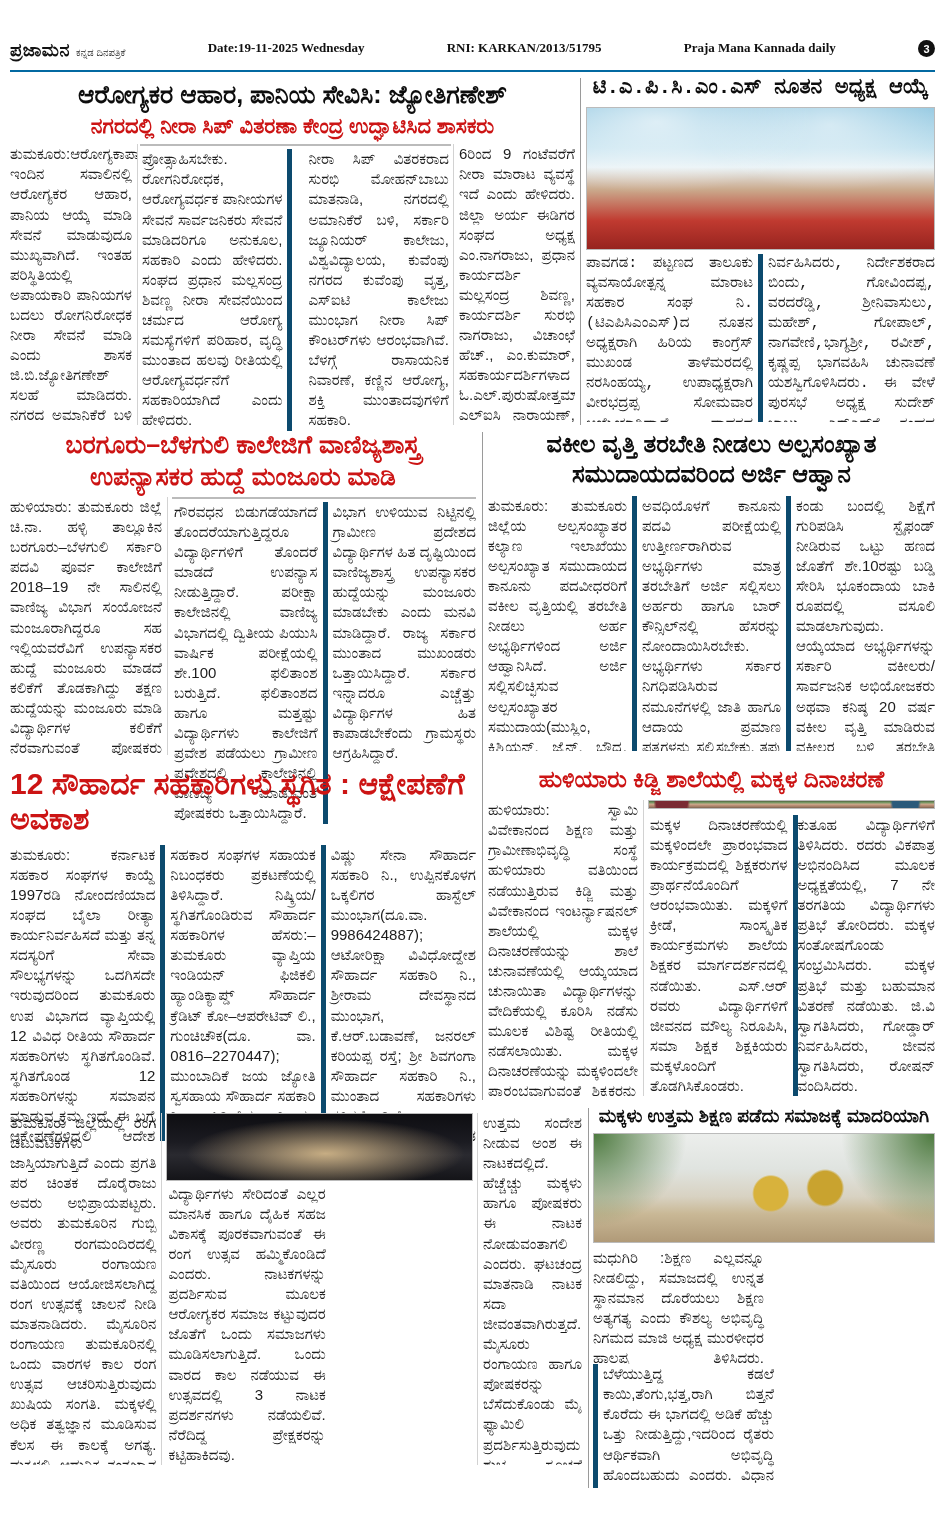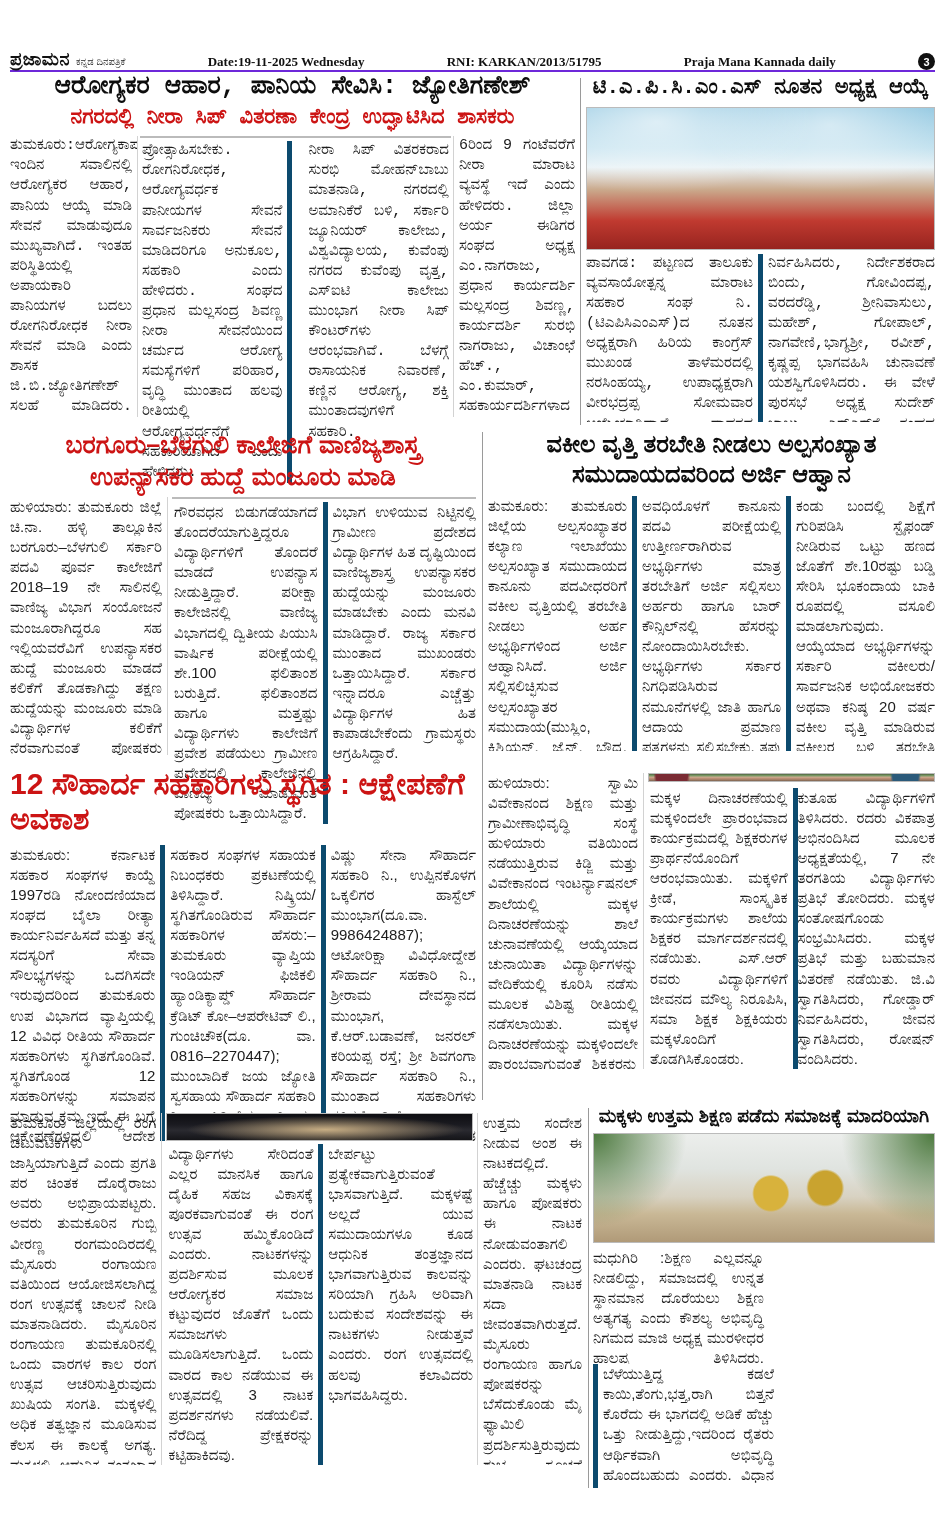--- a/index.html
+++ b/index.html
@@ -1,20 +1,20 @@
 <!DOCTYPE html>
 <html><head>
 <meta charset="utf-8">
 <style>
   html,body{margin:0;padding:0;background:#fff;}
   .page{position:relative;width:945px;height:1523px;background:#fff;overflow:hidden;
         font-family:"Liberation Sans", sans-serif;color:#1a1a1a;}
   
   .hdr{position:absolute;left:10px;top:40px;width:925px;height:30px;
-       border-bottom:2px solid #6d28d9;display:flex;align-items:flex-end;justify-content:space-between;}
+       border-bottom:2px solid #0369a1;display:flex;align-items:flex-start;justify-content:space-between;}
   .masthead{font-weight:bold;font-size:18px;letter-spacing:.5px;color:#111;}
   .masthead-tag{font-size:10px;margin-left:6px;color:#222;}
   .hdr-mid,.hdr-rni,.hdr-name{font-size:13px;font-weight:bold;color:#111;font-family:"Liberation Serif",serif;}
   .pagenum{width:17px;height:17px;border-radius:50%;background:#111;color:#fff;font-size:11px;
            font-weight:bold;display:flex;align-items:center;justify-content:center;}
   
   .art{position:absolute;}
   .h-black{font-weight:bold;color:#0d0d0d;text-align:center;line-height:1.18;}
   .h-red{font-weight:bold;color:#cc1414;text-align:center;line-height:1.18;}
   .bodytext{font-size:15px;line-height:1.34;text-align:justify;color:#1c1c1c;overflow:hidden;}
@@ -60,21 +60,21 @@
     <span class="hdr-mid">Date:19-11-2025 Wednesday</span>
     <span class="hdr-rni">RNI: KARKAN/2013/51795</span>
     <span class="hdr-name">Praja Mana Kannada daily</span>
     <span class="pagenum">3</span>
   </div>
 
   <div class="vrule" style="left:580px;top:78px;height:347px;"></div>
   <div class="vrule" style="left:482px;top:432px;height:668px;"></div>
   <div class="vrule" style="left:588px;top:1108px;height:380px;"></div>
 
-  <div class="art" style="left:10px;top:72px;width:565px;height:349px;font-family:Liberation Mono, monospace;">
+  <div class="art" style="left:10px;top:80px;width:565px;height:349px;">
     <div class="h-black" style="font-size:25px;">ಆರೋಗ್ಯಕರ ಆಹಾರ, ಪಾನಿಯ ಸೇವಿಸಿ: ಜ್ಯೋತಿಗಣೇಶ್</div>
     <div class="h-red" style="font-size:21px;margin-top:4px;">ನಗರದಲ್ಲಿ ನೀರಾ ಸಿಪ್ ವಿತರಣಾ ಕೇಂದ್ರ ಉದ್ಘಾಟಿಸಿದ ಶಾಸಕರು</div>
     <div style="display:flex;margin-top:6px;height:281px;">
       <div class="bodytext" style="width:124px;padding-right:5px;border-right:1px solid #d2d2d2;">ತುಮಕೂರು:ಆರೋಗ್ಯಕಾಪಾಡಿಕೊಳ್ಳುವ ಇಂದಿನ ಸವಾಲಿನಲ್ಲಿ ಆರೋಗ್ಯಕರ ಆಹಾರ, ಪಾನಿಯ ಆಯ್ಕೆ ಮಾಡಿ ಸೇವನೆ ಮಾಡುವುದೂ ಮುಖ್ಯವಾಗಿದೆ. ಇಂತಹ ಪರಿಸ್ಥಿತಿಯಲ್ಲಿ ಅಪಾಯಕಾರಿ ಪಾನಿಯಗಳ ಬದಲು ರೋಗನಿರೋಧಕ ನೀರಾ ಸೇವನೆ ಮಾಡಿ ಎಂದು ಶಾಸಕ ಜಿ.ಬಿ.ಜ್ಯೋತಿಗಣೇಶ್ ಸಲಹೆ ಮಾಡಿದರು. ನಗರದ ಅಮಾನಿಕೆರೆ ಬಳಿ ಸೋಮವಾರ ನೀರಾ ಸಿಪ್ ಕೌಂಟರ್ ಉದ್ಘಾಟಿಸಿ ಮಾತನಾಡಿ, ಜನರು ಆರೋಗ್ಯಕರ ಅಭ್ಯಾಸ ರೂಢಿಸಿಕೊಂಡು ಕ್ಯಾನ್ಸರ್‌ಕಾರಕ ಅಂಶಗಳ ಸೇವನೆಯಿಂದ ದೂರವಿರಬೇಕು. ಯಾವುದನ್ನೇ ಆರೋಗ್ಯಕ್ಕೆ ಒಳಿತಾದುದನ್ನೇ ಆರಿಸಿ ಸೇವಿಸುವ ಟ್ರೆಂಡ್ ಬೆಳೆಯಬೇಕು. ನೈಸರ್ಗಿಕ ಉತ್ಪನ್ನಗಳ ಸೇವನೆ ಆರೋಗ್ಯಕ್ಕೆ ಪೂರಕ ಎಂದರು.</div>
       <div style="width:320px;display:flex;flex-direction:column;">
         <div class="photo ph-tent" style="height:198px;margin:0 2px;"></div>
         <div class="cols" style="flex:1;margin-top:3px;">
           <div class="bodytext" style="width:50%;padding:0 5px 0 4px;">ಪ್ರೋತ್ಸಾಹಿಸಬೇಕು. ರೋಗನಿರೋಧಕ, ಆರೋಗ್ಯವರ್ಧಕ ಪಾನೀಯಗಳ ಸೇವನೆ ಸಾರ್ವಜನಿಕರು ಸೇವನೆ ಮಾಡಿದರಿಗೂ ಅನುಕೂಲ, ಸಹಕಾರಿ ಎಂದು ಹೇಳಿದರು. ಸಂಘದ ಪ್ರಧಾನ ಮಲ್ಲಸಂದ್ರ ಶಿವಣ್ಣ ನೀರಾ ಸೇವನೆಯಿಂದ ಚರ್ಮದ ಆರೋಗ್ಯ ಸಮಸ್ಯೆಗಳಿಗೆ ಪರಿಹಾರ, ವೃದ್ಧಿ ಮುಂತಾದ ಹಲವು ರೀತಿಯಲ್ಲಿ ಆರೋಗ್ಯವರ್ಧನೆಗೆ ಸಹಕಾರಿಯಾಗಿದೆ ಎಂದು ಹೇಳಿದರು.</div>
           <div class="bodytext" style="width:50%;padding:0 4px 0 16px;">ನೀರಾ ಸಿಪ್ ವಿತರಕರಾದ ಸುರಭಿ ಮೋಹನ್‌ಬಾಬು ಮಾತನಾಡಿ, ನಗರದಲ್ಲಿ ಅಮಾನಿಕೆರೆ ಬಳಿ, ಸರ್ಕಾರಿ ಜ್ಯೂನಿಯರ್ ಕಾಲೇಜು, ವಿಶ್ವವಿದ್ಯಾಲಯ, ಕುವೆಂಪು ನಗರದ ಕುವೆಂಪು ವೃತ್ತ, ಎಸ್‌ಐಟಿ ಕಾಲೇಜು ಮುಂಭಾಗ ನೀರಾ ಸಿಪ್ ಕೌಂಟರ್‌ಗಳು ಆರಂಭವಾಗಿವೆ. ಬೆಳಗ್ಗೆ ರಾಸಾಯನಿಕ ನಿವಾರಣೆ, ಕಣ್ಣಿನ ಆರೋಗ್ಯ, ಶಕ್ತಿ ಮುಂತಾದವುಗಳಿಗೆ ಸಹಕಾರಿ.</div>
         </div>
@@ -120,41 +120,41 @@
   <div class="art" style="left:10px;top:766px;width:466px;height:334px;">
     <div class="h-red" style="font-size:30px;text-align:left;">12 ಸೌಹಾರ್ದ ಸಹಕಾರಿಗಳು ಸ್ಥಗಿತ : ಆಕ್ಷೇಪಣೆಗೆ ಅವಕಾಶ</div>
     <div class="cols" style="margin-top:8px;height:296px;">
       <div class="bodytext" style="width:33.3%;padding-right:5px;">ತುಮಕೂರು: ಕರ್ನಾಟಕ ಸಹಕಾರ ಸಂಘಗಳ ಕಾಯ್ದೆ 1997ರಡಿ ನೋಂದಣಿಯಾದ ಸಂಘದ ಬೈಲಾ ರೀತ್ಯಾ ಕಾರ್ಯನಿರ್ವಹಿಸದೆ ಮತ್ತು ತನ್ನ ಸದಸ್ಯರಿಗೆ ಸೇವಾ ಸೌಲಭ್ಯಗಳನ್ನು ಒದಗಿಸದೇ ಇರುವುದರಿಂದ ತುಮಕೂರು ಉಪ ವಿಭಾಗದ ವ್ಯಾಪ್ತಿಯಲ್ಲಿ 12 ವಿವಿಧ ರೀತಿಯ ಸೌಹಾರ್ದ ಸಹಕಾರಿಗಳು ಸ್ಥಗಿತಗೊಂಡಿವೆ. ಸ್ಥಗಿತಗೊಂಡ 12 ಸಹಕಾರಿಗಳನ್ನು ಸಮಾಪನ ಮಾಡುವ ಕ್ರಮ ಇದೆ. ಈ ಬಗ್ಗೆ ಆಕ್ಷೇಪಣೆಗಳಿದ್ದಲ್ಲಿ ಆದೇಶ ಹೊರಡಿಸಿದ 15 ದಿನಗಳೊಳಗಾಗಿ ಲಿಖಿತ ಆಕ್ಷೇಪಣೆಗಳನ್ನು ತುಮಕೂರು ಉಪವಿಭಾಗದ ಸಹಕಾರ ಸಂಘಗಳ ಸಹಾಯಕ ನಿಬಂಧಕರ ಕಚೇರಿಗೆ ಸಲ್ಲಿಸುವುದು. ತಪ್ಪಿದಲ್ಲಿ ಆಕ್ಷೇಪಣೆಗಳು ಇಲ್ಲವೆಂದು ಪರಿಗಣಿಸಿ ಸಹಕಾರ ಸಂಘಗಳ ನಿಯಮ/ಕಾಯಿದೆ ಅನುಸಾರ ಕ್ರಮ ಕೈಗೊಳ್ಳಲಾಗುವುದು ಎಂದು</div>
       <div class="bodytext" style="width:33.3%;padding:0 5px;">ಸಹಕಾರ ಸಂಘಗಳ ಸಹಾಯಕ ನಿಬಂಧಕರು ಪ್ರಕಟಣೆಯಲ್ಲಿ ತಿಳಿಸಿದ್ದಾರೆ. ನಿಷ್ಕ್ರಿಯ/ಸ್ಥಗಿತಗೊಂಡಿರುವ ಸೌಹಾರ್ದ ಸಹಕಾರಿಗಳ ಹೆಸರು:– ತುಮಕೂರು ವ್ಯಾಪ್ತಿಯ ಇಂಡಿಯನ್ ಫಿಜಿಕಲಿ ಹ್ಯಾಂಡಿಕ್ಯಾಪ್ಡ್ ಸೌಹಾರ್ದ ಕ್ರೆಡಿಟ್ ಕೋ–ಆಪರೇಟಿವ್ ಲಿ., ಗುಂಚಿಚೌಕ(ದೂ. ವಾ. 0816–2270447); ಮುಂಬಾದಿಕೆ ಜಯ ಜ್ಯೋತಿ ಸ್ವಸಹಾಯ ಸೌಹಾರ್ದ ಸಹಕಾರಿ ನಿ., ಸಿದ್ಧಿವೇರ ನಿಲಯ, ಹೆಬ್ಬಾಕ(ದೂ.ವಾ); ಶ್ರೀ ವಾಸವಿದತ್ತ ಸೌಹಾರ್ದ ಸಹಕಾರಿ ನಿ., 1ನೇ ಬಡಾವಣೆ, 1ನೇ ಅಡ್ಡರಸ್ತೆ(0816–2255455, 9482919182); ಪ್ರಣೀತಾ ಮಹಿಳಾ ಸೌಹಾರ್ದ ಸಹಕಾರಿ ನಿ., ಆರೋಗ್ಯರಕ್ಷ ಸೌಹಾರ್ದ ಸಹಕಾರಿ ನಿ., ತುಮಕೂರು; ಬ್ಯಾಂಕ್ ಕೆಂಪೇಗೌಡ ಕಚೇರಿ ಎದುರು, ಮನಿಯ ರಸ್ತೆ; ದೇವರಾಜ ಅರಸ್ ರಸ್ತೆ(740194919).</div>
       <div class="bodytext" style="width:33.3%;padding-left:5px;">ವಿಷ್ಣು ಸೇನಾ ಸೌಹಾರ್ದ ಸಹಕಾರಿ ನಿ., ಉಪ್ಪಿನಕೊಳಗ ಒಕ್ಕಲಿಗರ ಹಾಸ್ಟೆಲ್ ಮುಂಭಾಗ(ದೂ.ವಾ. 9986424887); ಆಟೋರಿಕ್ಷಾ ವಿವಿಧೋದ್ದೇಶ ಸೌಹಾರ್ದ ಸಹಕಾರಿ ನಿ., ಶ್ರೀರಾಮ ದೇವಸ್ಥಾನದ ಮುಂಭಾಗ, ಕೆ.ಆರ್.ಬಡಾವಣೆ, ಜನರಲ್ ಕರಿಯಪ್ಪ ರಸ್ತೆ; ಶ್ರೀ ಶಿವಗಂಗಾ ಸೌಹಾರ್ದ ಸಹಕಾರಿ ನಿ., ಮುಂತಾದ ಸಹಕಾರಿಗಳು ಸ್ಥಗಿತಗೊಂಡಿವೆ. ಆಕ್ಷೇಪಣೆಗಳಿದ್ದಲ್ಲಿ ನಿಗದಿತ ಅವಧಿಯೊಳಗೆ ಸಲ್ಲಿಸಬಹುದು ಎಂದು ಸಹಾಯಕ ನಿಬಂಧಕರು ತಿಳಿಸಿದ್ದಾರೆ.</div>
     </div>
   </div>
 
   <div class="art" style="left:488px;top:766px;width:447px;height:334px;">
+    <div class="h-red" style="font-size:23px;">ಹುಳಿಯಾರು ಕಿಡ್ಜಿ ಶಾಲೆಯಲ್ಲಿ ಮಕ್ಕಳ ದಿನಾಚರಣೆ</div>
     <div style="display:flex;margin-top:7px;height:296px;">
       <div class="bodytext" style="width:150px;padding-right:5px;border-right:1px solid #d2d2d2;">ಹುಳಿಯಾರು: ಸ್ವಾಮಿ ವಿವೇಕಾನಂದ ಶಿಕ್ಷಣ ಮತ್ತು ಗ್ರಾಮೀಣಾಭಿವೃದ್ಧಿ ಸಂಸ್ಥೆ ಹುಳಿಯಾರು ವತಿಯಿಂದ ನಡೆಯುತ್ತಿರುವ ಕಿಡ್ಜಿ ಮತ್ತು ವಿವೇಕಾನಂದ ಇಂಟರ್ನ್ಯಾಷನಲ್ ಶಾಲೆಯಲ್ಲಿ ಮಕ್ಕಳ ದಿನಾಚರಣೆಯನ್ನು ಶಾಲೆ ಚುನಾವಣೆಯಲ್ಲಿ ಆಯ್ಕೆಯಾದ ಚುನಾಯಿತಾ ವಿದ್ಯಾರ್ಥಿಗಳನ್ನು ವೇದಿಕೆಯಲ್ಲಿ ಕೂರಿಸಿ ನಡೆಸು ಮೂಲಕ ವಿಶಿಷ್ಟ ರೀತಿಯಲ್ಲಿ ನಡೆಸಲಾಯಿತು. ಮಕ್ಕಳ ದಿನಾಚರಣೆಯನ್ನು ಮಕ್ಕಳಿಂದಲೇ ಪ್ರಾರಂಭವಾಗುವಂತೆ ಶಿಕ್ಷಕರನ್ನು ಪ್ರೋತ್ಸಾಹಿಸುತ್ತಿದೆ ಆರಂಭದಿಂದಲೂ ಮಕ್ಕಳಿಗೆ ಮನರಂಜನೆ, ಕ್ರೀಡೆ, ಸಾಂಸ್ಕೃತಿಕ ಕಾರ್ಯಕ್ರಮ ಶಾಲೆಯ ಶಿಕ್ಷಕರ ಮಾರ್ಗದರ್ಶನದಲ್ಲಿ ನಡೆಯಿತು. ಶಿಕ್ಷಕಿ ಕ್ಷೇತ್ರದಲ್ಲಿ ಸಂಭ್ರಮ ಚೇತನ ಚೆಲುವ ಪಡೆದ ನೆಹರು ಜನ್ಮದಿನದ ಕುರಿತು ವಿದ್ಯಾರ್ಥಿಗಳಿಗೆ ತಿಳಿಸಿದರು.</div>
       <div style="flex:1;display:flex;flex-direction:column;">
         <div class="photo ph-kids" style="height:128px;margin-left:4px;"></div>
         <div class="caption" style="margin:3px 0 2px 4px;height:15px;">ಕುರಿತು ವಿದ್ಯಾರ್ಥಿಗಳಿಗೆ ತಿಳಿಸಿದರು ರವರು ವಿಕಪಾತ್ರ ಅಭಿನಯದ ಮೂಲಕ</div>
         <div class="cols" style="flex:1;">
           <div class="bodytext" style="width:50%;padding:0 5px 0 6px;">ಮಕ್ಕಳ ದಿನಾಚರಣೆಯಲ್ಲಿ ಮಕ್ಕಳಿಂದಲೇ ಪ್ರಾರಂಭವಾದ ಕಾರ್ಯಕ್ರಮದಲ್ಲಿ ಶಿಕ್ಷಕರುಗಳ ಪ್ರಾರ್ಥನೆಯೊಂದಿಗೆ ಆರಂಭವಾಯಿತು. ಮಕ್ಕಳಿಗೆ ಕ್ರೀಡೆ, ಸಾಂಸ್ಕೃತಿಕ ಕಾರ್ಯಕ್ರಮಗಳು ಶಾಲೆಯ ಶಿಕ್ಷಕರ ಮಾರ್ಗದರ್ಶನದಲ್ಲಿ ನಡೆಯಿತು. ಎಸ್.ಆರ್ ರವರು ವಿದ್ಯಾರ್ಥಿಗಳಿಗೆ ಜೀವನದ ಮೌಲ್ಯ ನಿರೂಪಿಸಿ, ಸಮಾ ಶಿಕ್ಷಕ ಶಿಕ್ಷಕಿಯರು ಮಕ್ಕಳೊಂದಿಗೆ ತೊಡಗಿಸಿಕೊಂಡರು.</div>
           <div class="bodytext" style="width:50%;">ಕುತೂಹ ವಿದ್ಯಾರ್ಥಿಗಳಿಗೆ ತಿಳಿಸಿದರು. ರದರು ವಿಕಪಾತ್ರ ಅಭಿನಂದಿಸಿದ ಮೂಲಕ ಅಧ್ಯಕ್ಷತೆಯಲ್ಲಿ, 7 ನೇ ತರಗತಿಯ ವಿದ್ಯಾರ್ಥಿಗಳು ಪ್ರತಿಭೆ ತೋರಿದರು. ಮಕ್ಕಳ ಸಂತೋಷಗೊಂಡು ಸಂಭ್ರಮಿಸಿದರು. ಮಕ್ಕಳ ಪ್ರತಿಭೆ ಮತ್ತು ಬಹುಮಾನ ವಿತರಣೆ ನಡೆಯಿತು. ಜಿ.ವಿ ಸ್ವಾಗತಿಸಿದರು, ಗೋಡ್ಡಾರ್ ನಿರ್ವಹಿಸಿದರು, ಜೀವನ ಸ್ವಾಗತಿಸಿದರು, ರೋಷನ್ ವಂದಿಸಿದರು.</div>
         </div>
       </div>
     </div>
   </div>
 
   <div class="art" style="left:10px;top:1105px;width:572px;height:390px;">
     <div style="display:flex;margin-top:8px;height:352px;">
       <div class="bodytext" style="width:148px;padding-right:5px;border-right:1px solid #d2d2d2;">ತುಮಕೂರು ಜಿಲ್ಲೆಯಲ್ಲಿ ರಂಗ ಚಟುವಟಿಕೆಗಳು ಜಾಸ್ತಿಯಾಗುತ್ತಿದೆ ಎಂದು ಪ್ರಗತಿ ಪರ ಚಿಂತಕ ದೊರೈರಾಜು ಅವರು ಅಭಿಪ್ರಾಯಪಟ್ಟರು. ಅವರು ತುಮಕೂರಿನ ಗುಬ್ಬಿ ವೀರಣ್ಣ ರಂಗಮಂದಿರದಲ್ಲಿ ಮೈಸೂರು ರಂಗಾಯಣ ವತಿಯಿಂದ ಆಯೋಜಿಸಲಾಗಿದ್ದ ರಂಗ ಉತ್ಸವಕ್ಕೆ ಚಾಲನೆ ನೀಡಿ ಮಾತನಾಡಿದರು. ಮೈಸೂರಿನ ರಂಗಾಯಣ ತುಮಕೂರಿನಲ್ಲಿ ಒಂದು ವಾರಗಳ ಕಾಲ ರಂಗ ಉತ್ಸವ ಆಚರಿಸುತ್ತಿರುವುದು ಖುಷಿಯ ಸಂಗತಿ. ಮಕ್ಕಳಲ್ಲಿ ಅಧಿಕ ತತ್ವಜ್ಞಾನ ಮೂಡಿಸುವ ಕೆಲಸ ಈ ಕಾಲಕ್ಕೆ ಅಗತ್ಯ. ಮಕ್ಕಳಲ್ಲಿ ಆಧುನಿಕ ತಂತ್ರಜ್ಞಾನ ಮೈಸೂರು ರಂಗಾಯಣ ನಿರ್ದೇಶಕ ಸತೀಶ್ ತಿಪಟೂರು ಮಾತನಾಡಿ ರಂಗಾಯಣ ಮೈಸೂರು ಶಿಕ್ಷಣದಲ್ಲಿ ರಂಗಭೂಮಿ ಯೋಜನೆಗಳ ಮೂಲಕ ಕೆ ಶಾಲಾ ಮಕ್ಕಳ, ಕಾಲೇಜು</div>
       <div style="width:318px;display:flex;flex-direction:column;">
         <div class="photo ph-stage" style="height:104px;margin:0 4px;"></div>
         <div class="cols" style="flex:1;margin-top:3px;">
           <div class="bodytext" style="width:50%;padding:0 5px 0 6px;">ವಿದ್ಯಾರ್ಥಿಗಳು ಸೇರಿದಂತೆ ಎಲ್ಲರ ಮಾನಸಿಕ ಹಾಗೂ ದೈಹಿಕ ಸಹಜ ವಿಕಾಸಕ್ಕೆ ಪೂರಕವಾಗುವಂತೆ ಈ ರಂಗ ಉತ್ಸವ ಹಮ್ಮಿಕೊಂಡಿದೆ ಎಂದರು. ನಾಟಕಗಳನ್ನು ಪ್ರದರ್ಶಿಸುವ ಮೂಲಕ ಆರೋಗ್ಯಕರ ಸಮಾಜ ಕಟ್ಟುವುದರ ಜೊತೆಗೆ ಒಂದು ಸಮಾಜಗಳು ಮೂಡಿಸಲಾಗುತ್ತಿದೆ. ಒಂದು ವಾರದ ಕಾಲ ನಡೆಯುವ ಈ ಉತ್ಸವದಲ್ಲಿ 3 ನಾಟಕ ಪ್ರದರ್ಶನಗಳು ನಡೆಯಲಿವೆ. ನೆರೆದಿದ್ದ ಪ್ರೇಕ್ಷಕರನ್ನು ಕಟ್ಟಿಹಾಕಿದವು.</div>
-          <div class="bodytext" style="width:50%;padding:0 4px 0 5px;">ಬೇರ್ಪಟ್ಟು ಪ್ರತ್ಯೇಕವಾಗುತ್ತಿರುವಂತೆ ಭಾಸವಾಗುತ್ತಿದೆ. ಮಕ್ಕಳಷ್ಟೆ ಅಲ್ಲದೆ ಯುವ ಸಮುದಾಯಗಳೂ ಕೂಡ ಆಧುನಿಕ ತಂತ್ರಜ್ಞಾನದ ಭಾಗವಾಗುತ್ತಿರುವ ಕಾಲವನ್ನು ಸರಿಯಾಗಿ ಗ್ರಹಿಸಿ ಅರಿವಾಗಿ ಬದುಕುವ ಸಂದೇಶವನ್ನು ಈ ನಾಟಕಗಳು ನೀಡುತ್ತವೆ ಎಂದರು. ರಂಗ ಉತ್ಸವದಲ್ಲಿ ಹಲವು ಕಲಾವಿದರು ಭಾಗವಹಿಸಿದ್ದರು.</div>
         </div>
       </div>
       <div class="bodytext" style="width:100px;padding-left:5px;border-left:1px solid #d2d2d2;">ಉತ್ತಮ ಸಂದೇಶ ನೀಡುವ ಅಂಶ ಈ ನಾಟಕದಲ್ಲಿದೆ. ಹೆಚ್ಚೆಚ್ಚು ಮಕ್ಕಳು ಹಾಗೂ ಪೋಷಕರು ಈ ನಾಟಕ ನೋಡುವಂತಾಗಲಿ ಎಂದರು. ಘಟಚಂದ್ರ ಮಾತನಾಡಿ ನಾಟಕ ಸದಾ ಜೀವಂತವಾಗಿರುತ್ತದೆ. ಮೈಸೂರು ರಂಗಾಯಣ ಹಾಗೂ ಪೋಷಕರನ್ನು ಬೆಸೆದುಕೊಂಡು ಮೈ ಫ್ಯಾಮಿಲಿ ಪ್ರದರ್ಶಿಸುತ್ತಿರುವುದು ಶುಭ ಸೂಚನೆ ಎಂದು ರಂಗ ಉತ್ಸವಕ್ಕೆ ಹಾರೈಸಿದರು. ಸಹಪಾಠ ನಿರ್ದೇಶಕ ಈಶ್ವರ್ ಮಾತನಾಡಿದರು. ಮೈಸೂರು ರಂಗಾಯಣ ಉಪನಿರ್ದೇಶಕ ಡಾ. ದರ್ಶನ್ ಸ್ವಾಗತಿಸಿದರು. ರಂಗ ಸಂಚಾಲಕ ಯೋಗಾನಂದ ನಿರೂಪಿಸಿದರು. ವೇದಿಕೆಯಲ್ಲಿ ಮತ್ತಿತರರು ಇದ್ದರು.</div>
     </div>
   </div>
 
   <div class="art" style="left:593px;top:1105px;width:342px;height:390px;">
     <div class="h-black" style="font-size:18.5px;">ಮಕ್ಕಳು ಉತ್ತಮ ಶಿಕ್ಷಣ ಪಡೆದು ಸಮಾಜಕ್ಕೆ ಮಾದರಿಯಾಗಿ</div>
     <div class="photo ph-idol" style="height:110px;margin-top:6px;"></div>
     <div class="cols" style="margin-top:5px;height:240px;flex-direction:column;">

